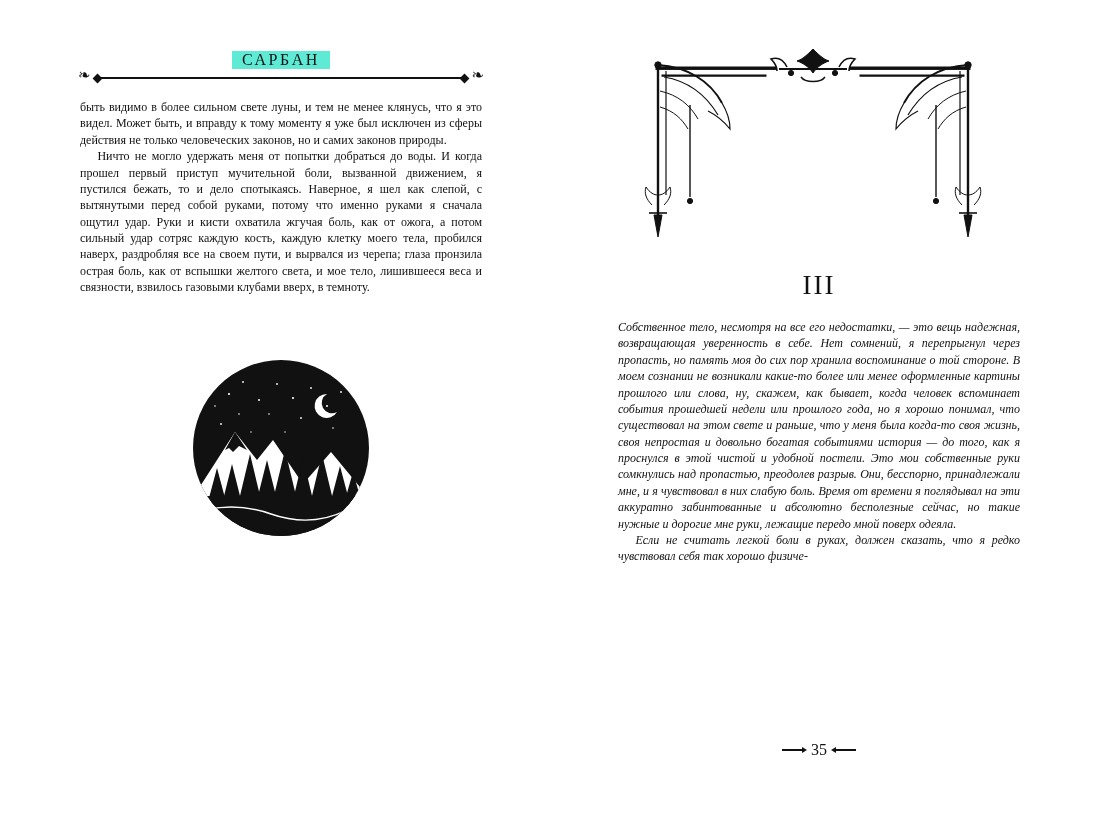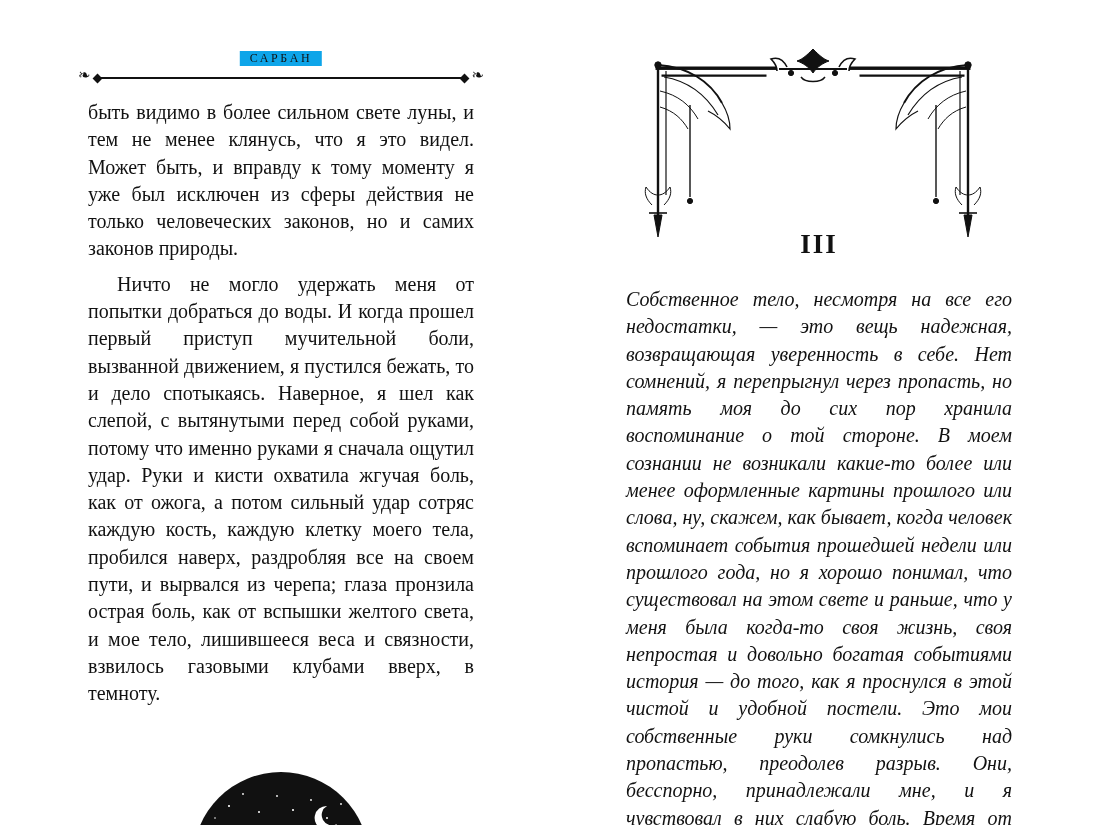--- a/index.html
+++ b/index.html
@@ -33,25 +33,25 @@
   .running-head {
     position: relative;
     height: 40px;
     margin-bottom: 14px;
   }
   .running-head .rh-text {
     position: absolute;
     top: 6px;
     left: 50%;
     transform: translateX(-50%);
-    font-size: 12px;
+    font-size: 16px;
     letter-spacing: 2.6px;
     text-transform: uppercase;
     font-family: "Liberation Serif", serif;
-    background: #0ea5e9;
+    background: #5eead4;
     padding: 0 10px;
     z-index: 2;
     white-space: nowrap;
   }
   .rule-wrap {
     position: absolute;
     top: 26px;
     left: 0;
     right: 0;
     height: 14px;
@@ -78,22 +78,22 @@
     top: 4px;
     width: 7px;
     height: 7px;
     background: #111;
     transform: rotate(45deg);
   }
   .rule-dia.l { left: 14px; }
   .rule-dia.r { right: 14px; }
 
   p.body {
-    margin: 8px;
-    font-size: 20px;
+    margin: 0;
+    font-size: 12px;
     line-height: 1.365;
     text-align: justify;
     text-align-last: left;
     hyphens: manual;
     font-family: "Liberation Serif", serif;
   }
   p.body + p.body { text-indent: 1.45em; }
 
   .illustration {
     margin-top: 52px;
@@ -103,21 +103,20 @@
 
   
   .page-right {
     padding: 45px 80px 40px 68px;
     display: flex;
     flex-direction: column;
   }
   .chapter-head {
     height: 260px;
     position: relative;
-    font-weight: bold;
   }
   .chapter-num {
     position: absolute;
     bottom: 4px;
     left: 0;
     right: 0;
     text-align: center;
     font-size: 27px;
     letter-spacing: 2px;
     font-family: "Liberation Serif", serif;
@@ -288,20 +287,21 @@
           <path d="M318 60 v92" stroke-width="1.4" fill="none"></path>
           <circle cx="72" cy="156" r="2.6"></circle>
           <circle cx="318" cy="156" r="2.6"></circle>
         </g>
       </svg>
       <div class="chapter-num">III</div>
     </div>
 
     <div class="chapter-body">
       <p class="body">Собственное тело, несмотря на все его недостатки, — это вещь надежная, возвращающая уверенность в себе. Нет сомнений, я перепрыгнул через пропасть, но память моя до сих пор хранила воспоминание о той стороне. В моем сознании не возникали какие-то более или менее оформленные картины прошлого или слова, ну, скажем, как бывает, когда человек вспоминает события прошедшей недели или прошлого года, но я хорошо понимал, что существовал на этом свете и раньше, что у меня была когда-то своя жизнь, своя непростая и довольно богатая событиями история — до того, как я проснулся в этой чистой и удобной постели. Это мои собственные руки сомкнулись над пропастью, преодолев разрыв. Они, бесспорно, принадлежали мне, и я чувствовал в них слабую боль. Время от времени я поглядывал на эти аккуратно забинтованные и абсолютно бесполезные сейчас, но такие нужные и дорогие мне руки, лежащие передо мной поверх одеяла.</p>
+      <p class="body">Если не считать легкой боли в руках, должен сказать, что я редко чувствовал себя так хорошо физиче-</p>
     </div>
 
     <div class="folio">
       <span class="dash left"></span>
       <span class="num">35</span>
       <span class="dash right"></span>
     </div>
   </div>
 
 </div>

